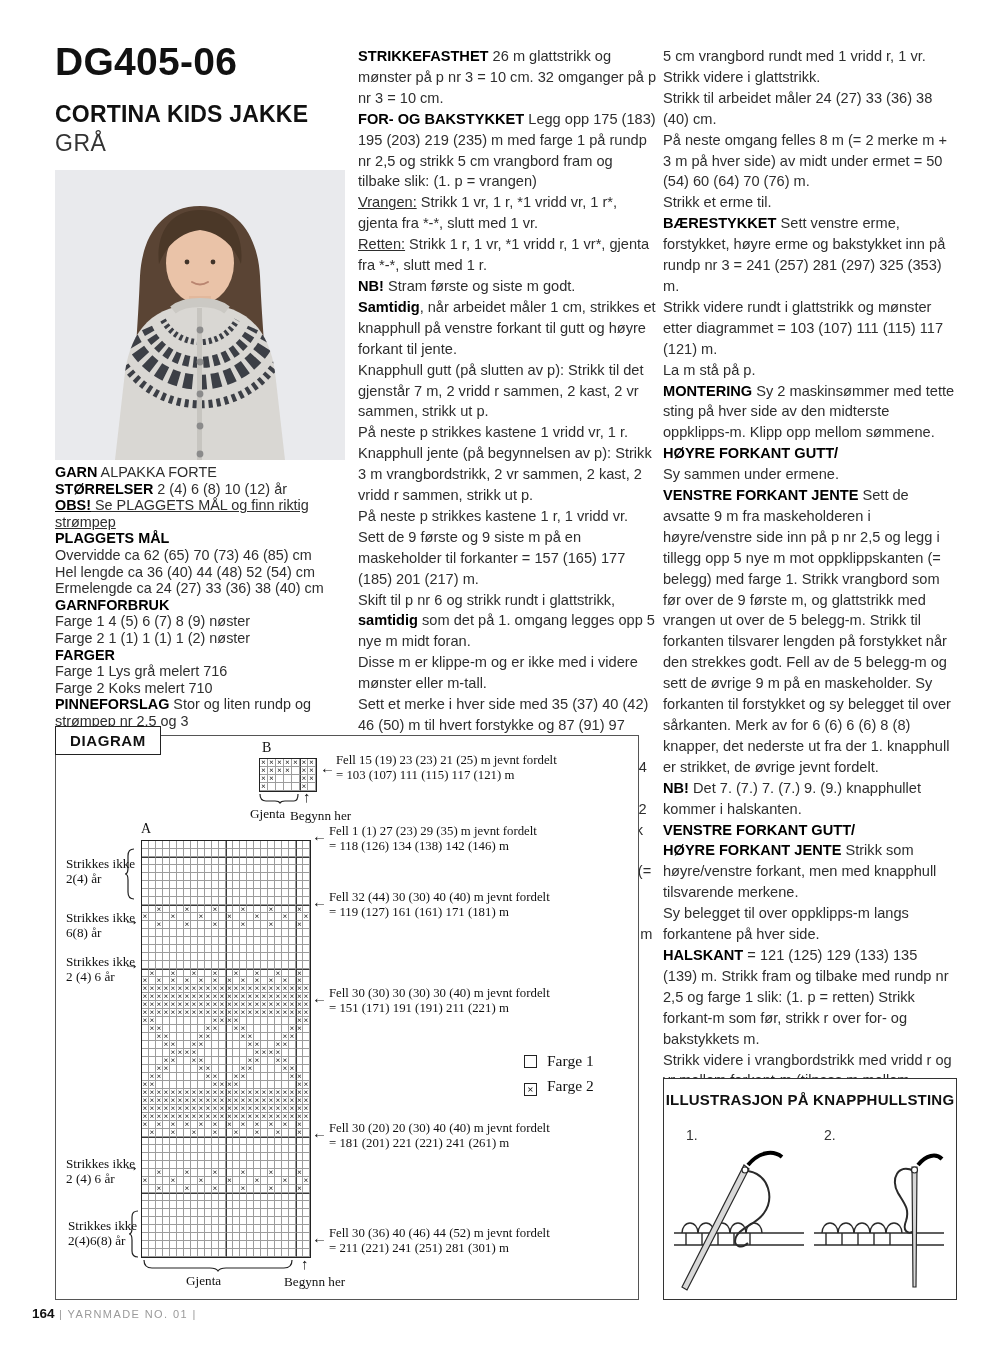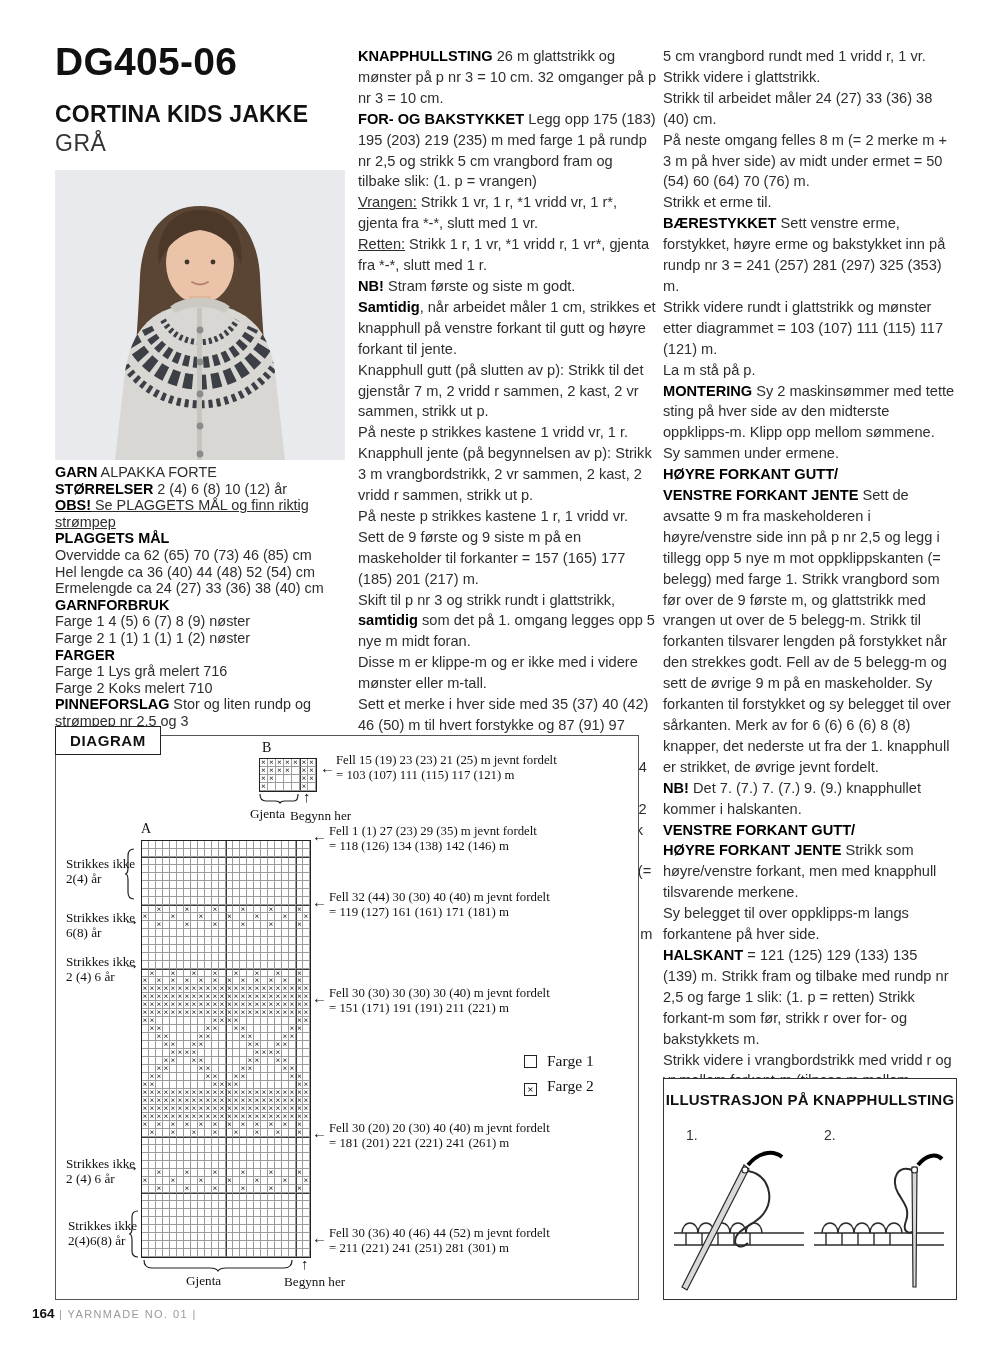--- a/index.html
+++ b/index.html
@@ -93,51 +93,51 @@
       <p><span>Farge 1  4 (5) 6 (7) 8 (9) nøster</span></p>
       <p><span>Farge 2  1 (1) 1 (1) 1 (2) nøster</span></p>
       <p><span class="b">FARGER</span></p>
       <p><span>Farge 1 Lys grå melert 716</span></p>
       <p><span>Farge 2 Koks melert 710</span></p>
       <p><span class="b">PINNEFORSLAG</span><span> Stor og liten rundp og strømpep nr 2,5 og 3</span></p>
       <p><span class="b">TILBEHØR</span><span> 7-9 knapper</span></p>
     </div>
 
   <div class="abs col" style="left:358px;top:46px;width:300px">
-      <p><span class="b">KNAPPHULLSTING</span><span> 26 m glattstrikk og mønster på p nr 3 = 10 cm. 32 omganger på p nr 3 = 10 cm.</span></p>
+      <p><span class="b">STRIKKEFASTHET</span><span> 26 m glattstrikk og mønster på p nr 3 = 10 cm. 32 omganger på p nr 3 = 10 cm.</span></p>
       <p><span class="b">FOR- OG BAKSTYKKET</span><span> Legg opp 175 (183) 195 (203) 219 (235) m med farge 1 på rundp nr 2,5 og strikk 5 cm vrangbord fram og tilbake slik: (1. p = vrangen)</span></p>
       <p><span class="u">Vrangen:</span><span> Strikk 1 vr, 1 r, *1 vridd vr, 1 r*, gjenta fra *-*, slutt med 1 vr.</span></p>
       <p><span class="u">Retten:</span><span> Strikk 1 r, 1 vr, *1 vridd r, 1 vr*, gjenta fra *-*, slutt med 1 r.</span></p>
       <p><span class="b">NB!</span><span> Stram første og siste m godt.</span></p>
       <p><span class="b">Samtidig</span><span>, når arbeidet måler 1 cm, strikkes et knapphull på venstre forkant til gutt og høyre forkant til jente.</span></p>
       <p><span>Knapphull gutt (på slutten av p): Strikk til det gjenstår 7 m, 2 vridd r sammen, 2 kast, 2 vr sammen, strikk ut p.</span></p>
       <p><span>På neste p strikkes kastene 1 vridd vr, 1 r.</span></p>
       <p><span>Knapphull jente (på begynnelsen av p): Strikk 3 m vrangbordstrikk, 2 vr sammen, 2 kast, 2 vridd r sammen, strikk ut p.</span></p>
       <p><span>På neste p strikkes kastene 1 r, 1 vridd vr.</span></p>
       <p><span>Sett de 9 første og 9 siste m på en maskeholder til forkanter = 157 (165) 177 (185) 201 (217) m.</span></p>
-      <p><span>Skift til p nr 3 og strikk rundt i glattstrikk, </span><span class="b">samtidig</span><span> som det på 1. omgang legges opp 5 nye m midt foran.</span></p>
+      <p><span>Skift til p nr 6 og strikk rundt i glattstrikk, </span><span class="b">samtidig</span><span> som det på 1. omgang legges opp 5 nye m midt foran.</span></p>
       <p><span>Disse m er klippe-m og er ikke med i videre mønster eller m-tall.</span></p>
       <p><span>Sett et merke i hver side med 35 (37) 40 (42) 46 (50) m til hvert forstykke og 87 (91) 97 (101) 109 (117) m til bakstykket.</span></p>
       <p><span>Strikk til arbeidet måler ca 22 (26) 28 (32) 34 (36) cm.</span></p>
       <p><span>Fell til ermehull slik: Strikk 31 (33) 36 (38) 42 (46) m (= høyre forstykke), fell av 8 m, strikk 79 (83) 89 (93) 101 (109) m (= bakstykket), fell av 8 m, strikk 31 (33) 36 (38) 42 (46) m (= venstre forstykke).</span></p>
       <p><span>Legg arbeidet til side og strikk ermene.</span></p>
       <p><span class="b">ERMENE</span><span> Legg opp 44 (48) 48 (52) 56 (56) m med farge 1 på rundp nr 2,5 og strikk</span></p>
     </div>
   <div class="abs col" style="left:663px;top:46px;width:292px">
       <p><span>5 cm vrangbord rundt med 1 vridd r, 1 vr.</span></p>
       <p><span>Strikk videre i glattstrikk.</span></p>
       <p><span>Strikk til arbeidet måler 24 (27) 33 (36) 38 (40) cm.</span></p>
       <p><span>På neste omgang felles 8 m (= 2 merke m + 3 m på hver side) av midt under ermet = 50 (54) 60 (64) 70 (76) m.</span></p>
       <p><span>Strikk et erme til.</span></p>
       <p><span class="b">BÆRESTYKKET</span><span> Sett venstre erme, forstykket, høyre erme og bakstykket inn på rundp nr 3 = 241 (257) 281 (297) 325 (353) m.</span></p>
       <p><span>Strikk videre rundt i glattstrikk og mønster etter diagrammet = 103 (107) 111 (115) 117 (121) m.</span></p>
       <p><span>La m stå på p.</span></p>
       <p><span class="b">MONTERING</span><span> Sy 2 maskinsømmer med tette sting på hver side av den midterste oppklipps-m. Klipp opp mellom sømmene.</span></p>
+      <p><span class="b">HØYRE FORKANT GUTT/</span></p>
       <p><span>Sy sammen under ermene.</span></p>
-      <p><span class="b">HØYRE FORKANT GUTT/</span></p>
       <p><span class="b">VENSTRE FORKANT JENTE</span><span> Sett de avsatte 9 m fra maskeholderen i høyre/venstre side inn på p nr 2,5 og legg i tillegg opp 5 nye m mot oppklippskanten (= belegg) med farge 1. Strikk vrangbord som før over de 9 første m, og glattstrikk med vrangen ut over de 5 belegg-m. Strikk til forkanten tilsvarer lengden på forstykket når den strekkes godt. Fell av de 5 belegg-m og sett de øvrige 9 m på en maskeholder. Sy forkanten til forstykket og sy belegget til over sårkanten. Merk av for 6 (6) 6 (6) 8 (8) knapper, det nederste ut fra der 1. knapphull er strikket, de øvrige jevnt fordelt.</span></p>
       <p><span class="b">NB!</span><span> Det 7. (7.) 7. (7.) 9. (9.) knapphullet kommer i halskanten.</span></p>
       <p><span class="b">VENSTRE FORKANT GUTT/</span></p>
       <p><span class="b">HØYRE FORKANT JENTE</span><span> Strikk som høyre/venstre forkant, men med knapphull tilsvarende merkene.</span></p>
       <p><span>Sy belegget til over oppklipps-m langs forkantene på hver side.</span></p>
       <p><span class="b">HALSKANT</span><span> = 121 (125) 129 (133) 135 (139) m. Strikk fram og tilbake med rundp nr 2,5 og farge 1 slik: (1. p = retten) Strikk forkant-m som før, strikk r over for- og bakstykkets m.</span></p>
       <p><span>Strikk videre i vrangbordstrikk med vridd r og vr mellom forkant-m (tilpass m mellom forkant-m), til kanten måler 6 cm.</span></p>
       <p><span class="b">NB!</span><span> På vrangen strikkes den vr m vridd vr.</span></p>
       <p><span class="b">Samtidig</span><span>, når kanten måler 1,5 og 4,5 cm, lages knapphull. Fell av med r og vr m.</span></p>
       <p><span>Brett halskanten dobbel mot vrangen og sy til med løse sting.</span></p>

